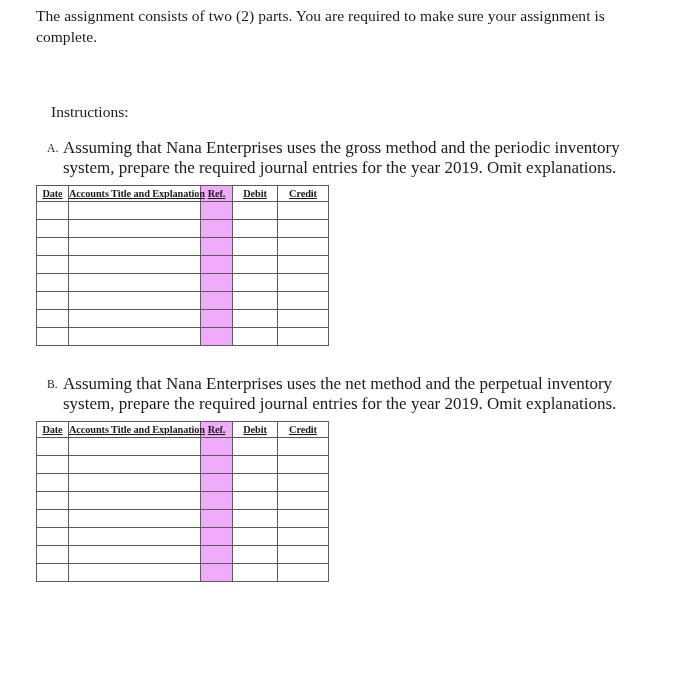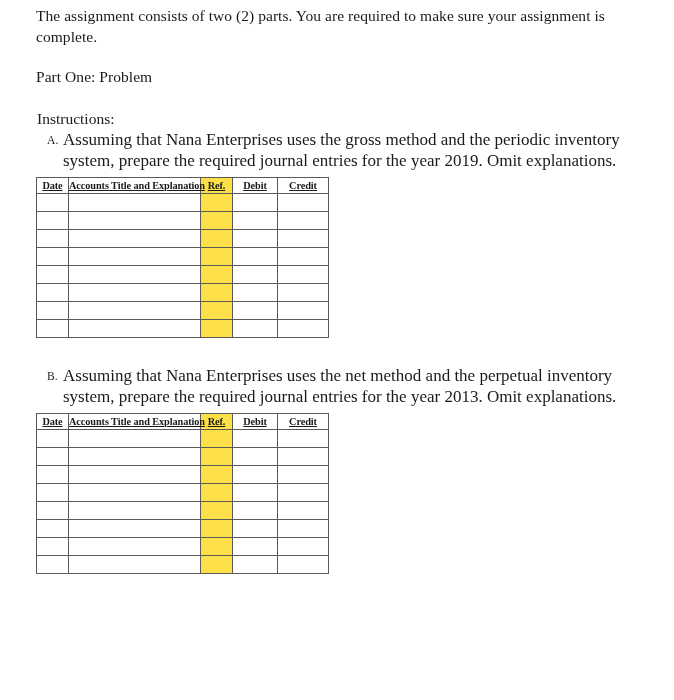--- a/index.html
+++ b/index.html
@@ -27,21 +27,21 @@
     max-width: 600px;
     letter-spacing: 0.05px;
   }
   .spacer-md { height: 20px; }
   .spacer-tbl { height: 6px; }
   .spacer-between { height: 28px; }
 
   .instructions-label {
     font-size: 15.5px;
     line-height: 20.5px;
-    margin: 1px;
+    margin: 15px;
   }
 
   .list-item {
     display: flex;
     align-items: flex-start;
     margin: 0;
     padding-left: 11px;
   }
   .list-marker {
     font-size: 11.5px;
@@ -80,33 +80,32 @@
     white-space: nowrap;
     letter-spacing: -0.1px;
   }
   .col-date   { width: 32px; }
   .col-accts  { width: 132px; }
   .col-ref    { width: 32px; }
   .col-debit  { width: 45px; margin-top: 44px; }
   .col-credit { width: 51px; }
 
   .ref-cell {
-    background: #fde047;
+    background: #f0abfc;
   }
 </style>
 </head>
 <body>
 
 <div class="page">
 
   <p class="para">The assignment consists of two (2) parts. You are required to make sure your assignment is complete.</p>
 
   <div class="spacer-md"></div>
 
-  <p class="para">Part One: Problem</p>
 
   <div class="spacer-md"></div>
 
   <p class="instructions-label">Instructions:</p>
 
   <div class="list-item">
     <span class="list-marker">A.</span>
     <span class="list-text">Assuming that Nana Enterprises uses the gross method and the periodic inventory system, prepare the required journal entries for the year 2019. Omit explanations.</span>
   </div>
 
@@ -179,21 +178,21 @@
           <td class="col-debit"></td>
           <td class="col-credit"></td>
         </tr>
       </tbody>
   </table>
 
   <div class="spacer-between"></div>
 
   <div class="list-item">
     <span class="list-marker">B.</span>
-    <span class="list-text">Assuming that Nana Enterprises uses the net method and the perpetual inventory system, prepare the required journal entries for the year 2013. Omit explanations.</span>
+    <span class="list-text">Assuming that Nana Enterprises uses the net method and the perpetual inventory system, prepare the required journal entries for the year 2019. Omit explanations.</span>
   </div>
 
   <div class="spacer-tbl"></div>
 
   <table class="journal">
     <thead>
       <tr>
         <th class="col-date">Date</th>
         <th class="col-accts">Accounts Title and Explanation</th>
         <th class="col-ref ref-cell">Ref.</th>

